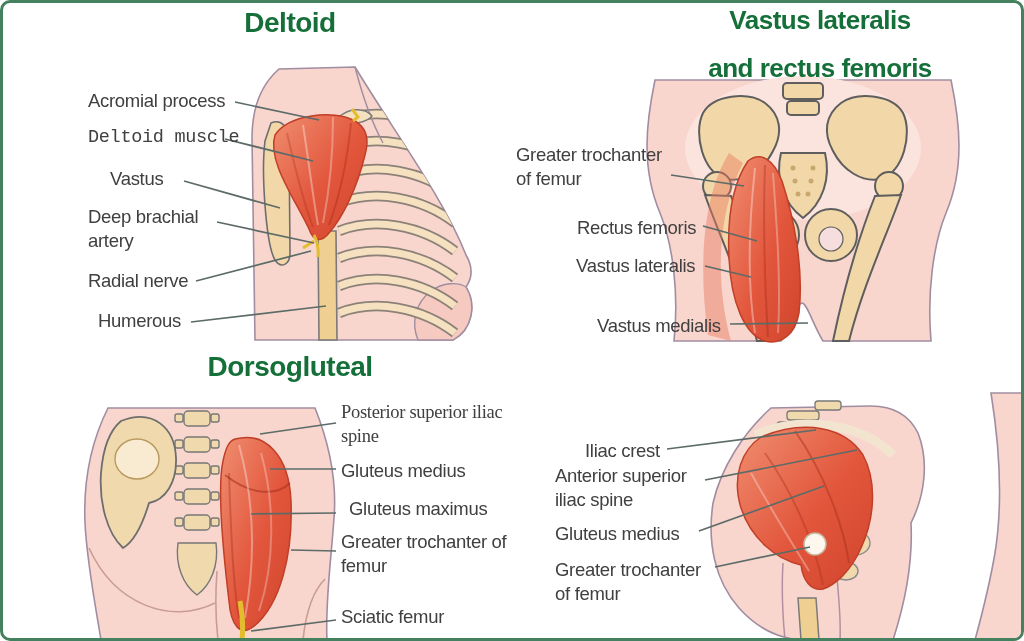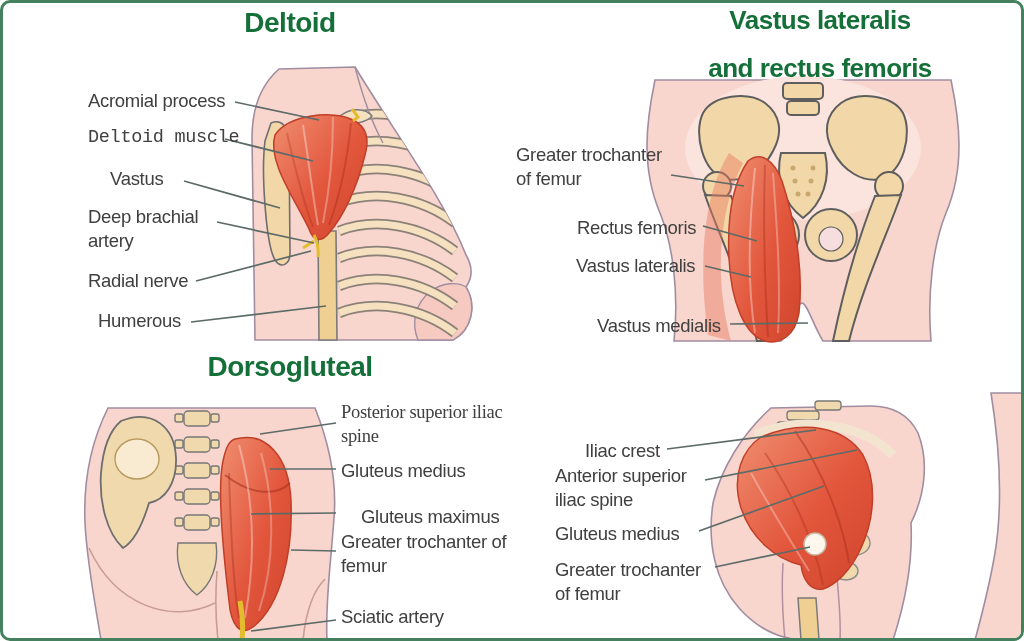--- a/index.html
+++ b/index.html
@@ -245,22 +245,22 @@
   <div class="alabel" style="left:85px;top:266px;">Radial nerve</div>
   <div class="alabel" style="left:85px;top:306px;margin-left:10px;">Humerous</div>
 
   <div class="alabel wrap" style="left:513px;top:140px;width:162px;">Greater trochanter of femur</div>
   <div class="alabel" style="left:574px;top:213px;">Rectus femoris</div>
   <div class="alabel" style="left:573px;top:251px;">Vastus lateralis</div>
   <div class="alabel" style="left:594px;top:311px;">Vastus medialis</div>
 
   <div class="alabel wrap" style="left:338px;top:397px;width:168px;font-family:Liberation Serif, serif;">Posterior superior iliac spine</div>
   <div class="alabel" style="left:338px;top:456px;">Gluteus medius</div>
-  <div class="alabel" style="left:358px;top:494px;margin-top:8px;">Gluteus maximus</div>
+  <div class="alabel" style="left:346px;top:494px;">Gluteus maximus</div>
   <div class="alabel wrap" style="left:338px;top:527px;width:168px;">Greater trochanter of femur</div>
-  <div class="alabel" style="left:338px;top:602px;">Sciatic artery</div>
+  <div class="alabel" style="left:338px;top:602px;">Sciatic femur</div>
 
   <div class="alabel" style="left:582px;top:436px;">Iliac crest</div>
   <div class="alabel wrap" style="left:552px;top:461px;width:158px;">Anterior superior iliac spine</div>
   <div class="alabel" style="left:552px;top:519px;">Gluteus medius</div>
   <div class="alabel wrap" style="left:552px;top:555px;width:162px;">Greater trochanter of femur</div>
 
 </div>
 
 </body></html>

